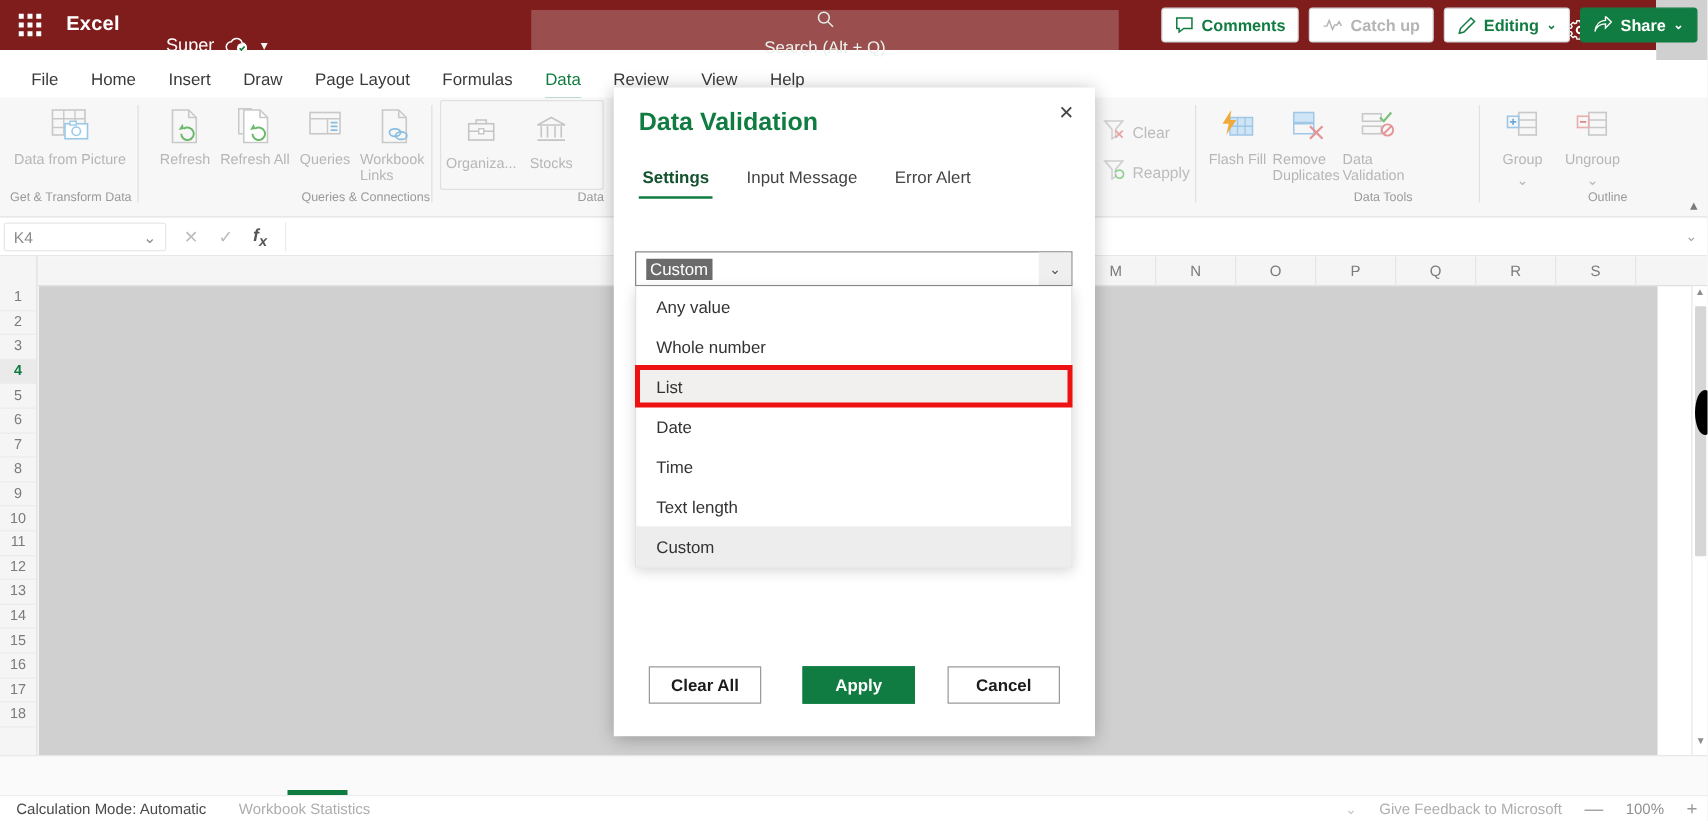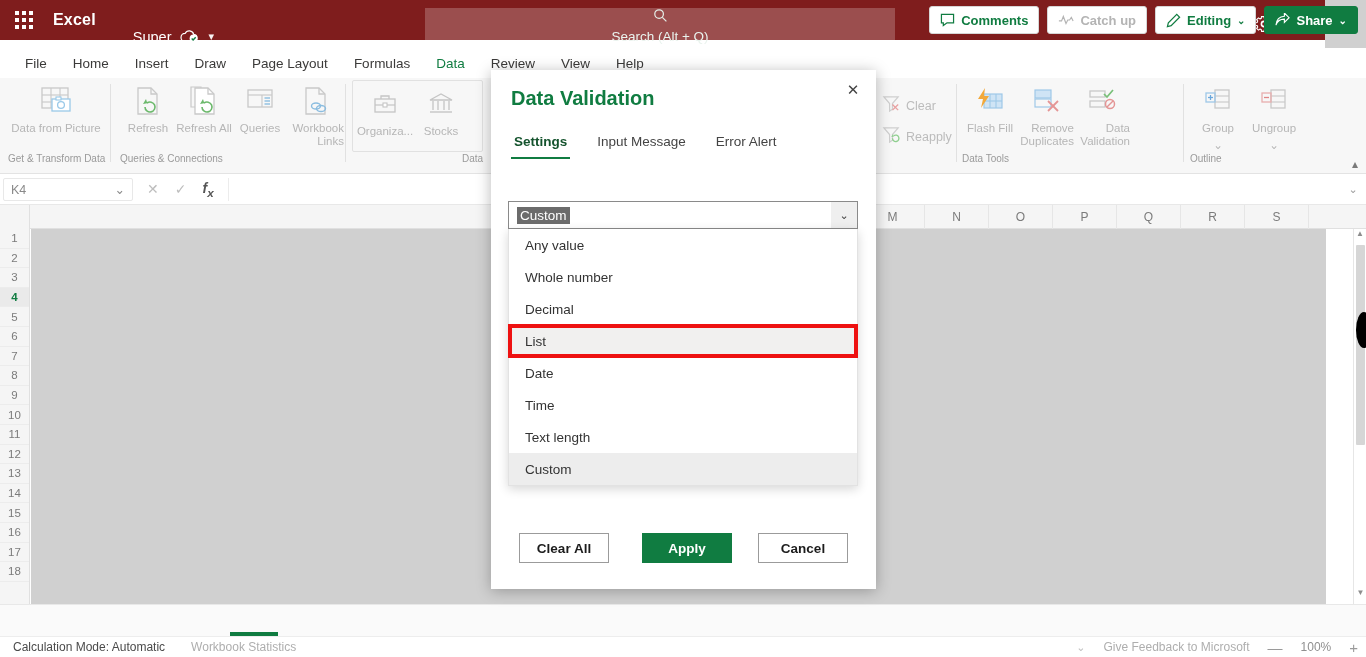--- a/index.html
+++ b/index.html
@@ -101,31 +101,31 @@
     width: 1366px; height: 96px;
     background: #f7f7f7;
     border-bottom: 1px solid #e3e3e3;
   }
   .rgroup {
     position: absolute; top: 2px; height: 92px;
     display: flex; flex-direction: column;
   }
   .rgroup .items { display: flex; align-items: flex-start; height: 72px; }
   .rgroup .glabel {
-    font-size: 10px; color: #9a9a9a; text-align: left; margin-top: 1px;
+    font-size: 10px; color: #9a9a9a; text-align: right; margin-top: 1px;
   }
   .rsep {
     position: absolute; top: 6px; width: 1px; height: 78px; background: #e1e1e1;
   }
   .ritem {
     display: flex; flex-direction: column; align-items: center;
     width: 56px; cursor: pointer; padding-top: 4px;
   }
   .ritem .lbl {
-    font-size: 11.5px; color: #b6b6b6; text-align: right;
+    font-size: 11.5px; color: #b6b6b6; text-align: left;
     line-height: 13px; margin-top: 4px;
   }
   .ritem .ico { height: 34px; display: flex; align-items: center; }
   .ritem-h {
     display: flex; align-items: center; gap: 5px;
     cursor: pointer; padding: 2px 2px;
   }
   .ritem-h .lbl { font-size: 12.5px; color: #bcbcbc; }
   .boxed {
     border: 1px solid #e1e1e1; border-radius: 2px;
@@ -713,21 +713,20 @@
     </div>
   </div>
 
   <div class="combo">
     <span class="val">Custom</span>
     <span class="cbtn">⌄</span>
   </div>
   <div class="dropdown" id="dropdown">
       <div class="ddopt">Any value</div>
       <div class="ddopt">Whole number</div>
-      <div class="ddopt">Decimal</div>
       <div class="ddopt hilite">List</div>
       <div class="ddopt">Date</div>
       <div class="ddopt">Time</div>
       <div class="ddopt">Text length</div>
       <div class="ddopt sel">Custom</div>
     </div>
 
   <div class="cursor-blob"></div>
 
 </div>

